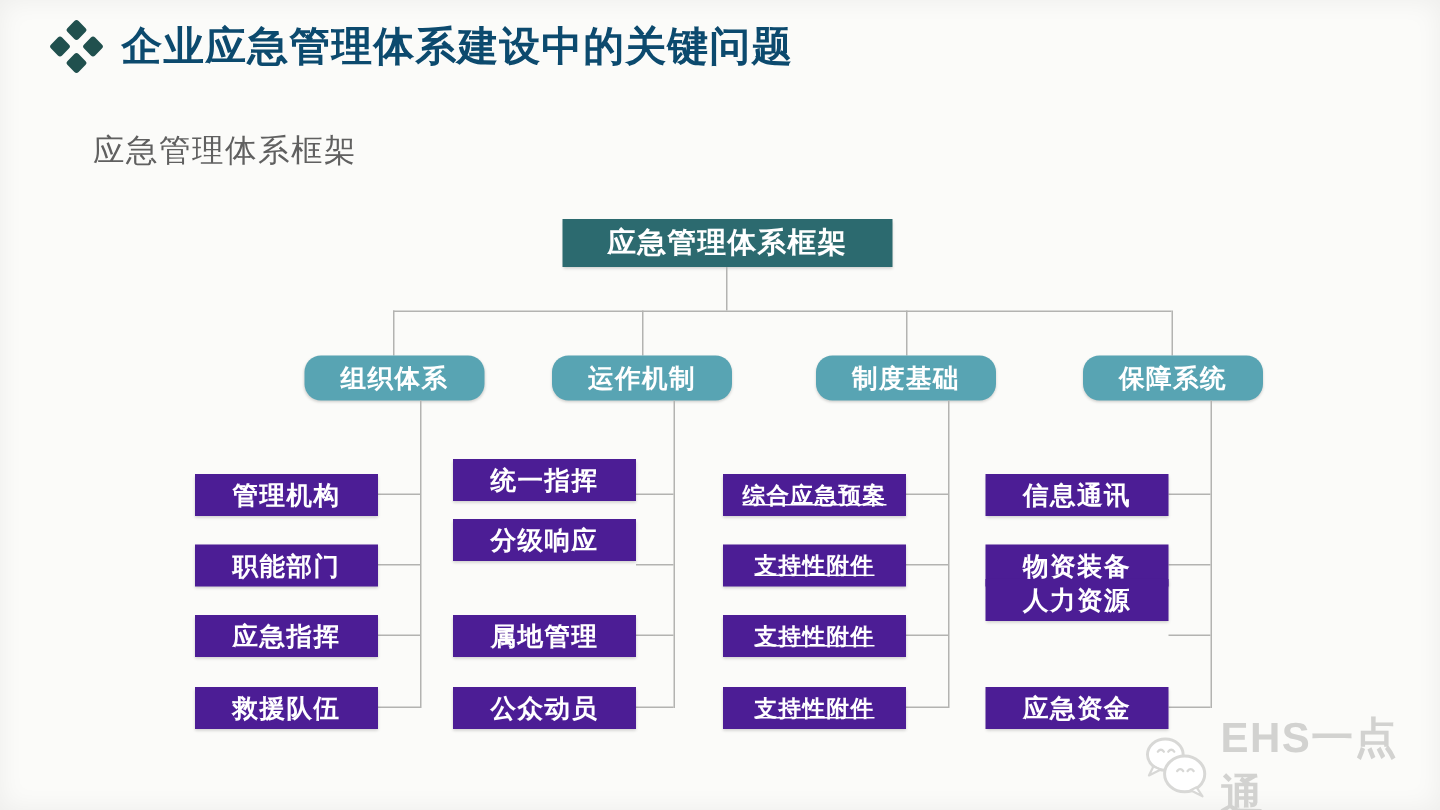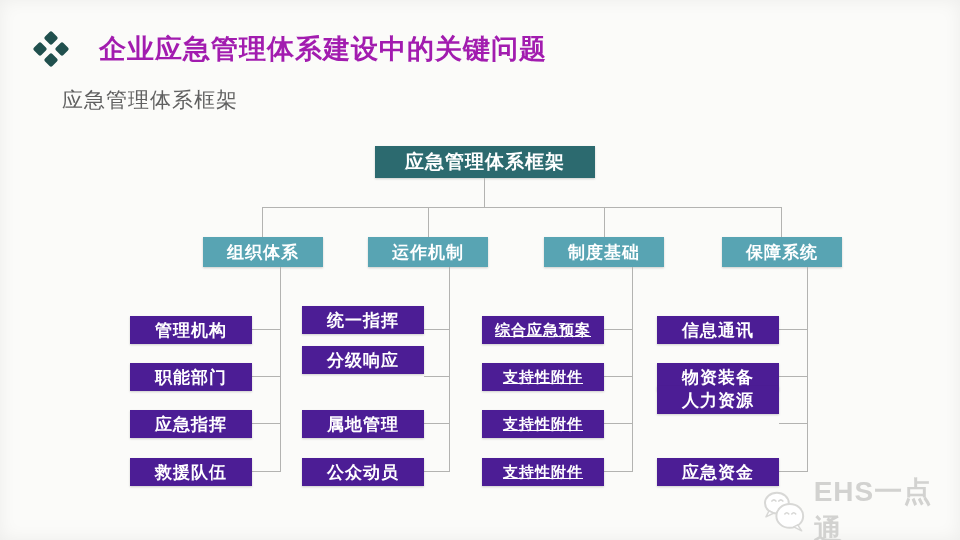--- a/index.html
+++ b/index.html
@@ -6,35 +6,35 @@
   .slide{
     position:relative;width:960px;height:540px;overflow:hidden;
     background:#fbfbf9;
     font-family:"Liberation Sans","DejaVu Sans",sans-serif;
     box-shadow:inset 0 0 18px rgba(0,0,0,0.06);
   }
   
   .header{position:absolute;left:33px;top:13px;display:flex;align-items:center;gap:12px;}
   .hicon{width:36px;height:36px;flex:0 0 auto;}
   .title{
-    margin:18px;font-size:27px;font-weight:bold;color:#a21caf;letter-spacing:1px;
+    margin:0;font-size:27px;font-weight:bold;color:#0c4a6e;letter-spacing:1px;
     white-space:nowrap;
   }
   .subtitle{
     position:absolute;left:62px;top:86px;font-size:21px;color:#606060;letter-spacing:1px;
   }
   
   .node{
     position:absolute;color:#ffffff;font-weight:bold;text-align:center;
     white-space:nowrap;overflow:hidden;
     display:flex;align-items:center;justify-content:center;
     box-shadow:0 1px 2px rgba(0,0,0,0.18);
   }
   .root-box{left:375px;top:146px;width:220px;height:32px;background:#2c6a6f;font-size:19px;letter-spacing:1px;}
-  .l2-box{top:237px;width:120px;height:30px;background:#58a4b3;font-size:17px;letter-spacing:1px;}
+  .l2-box{top:237px;width:120px;height:30px;background:#58a4b3;font-size:17px;letter-spacing:1px;border-radius:11px;}
   .item-box{width:122px;height:28px;background:#4c1d95;font-size:17px;letter-spacing:1px;}
   .item-box.small{font-size:15px;text-decoration:underline;}
   
   .cline{position:absolute;background:#b3b3b1;}
   .cline.v{width:1px;}
   .cline.h{height:1px;}
   
   .watermark{
     position:absolute;left:762px;top:473px;display:flex;align-items:center;gap:6px;
     color:#d2d2d0;font-size:28px;font-weight:bold;letter-spacing:1px;

